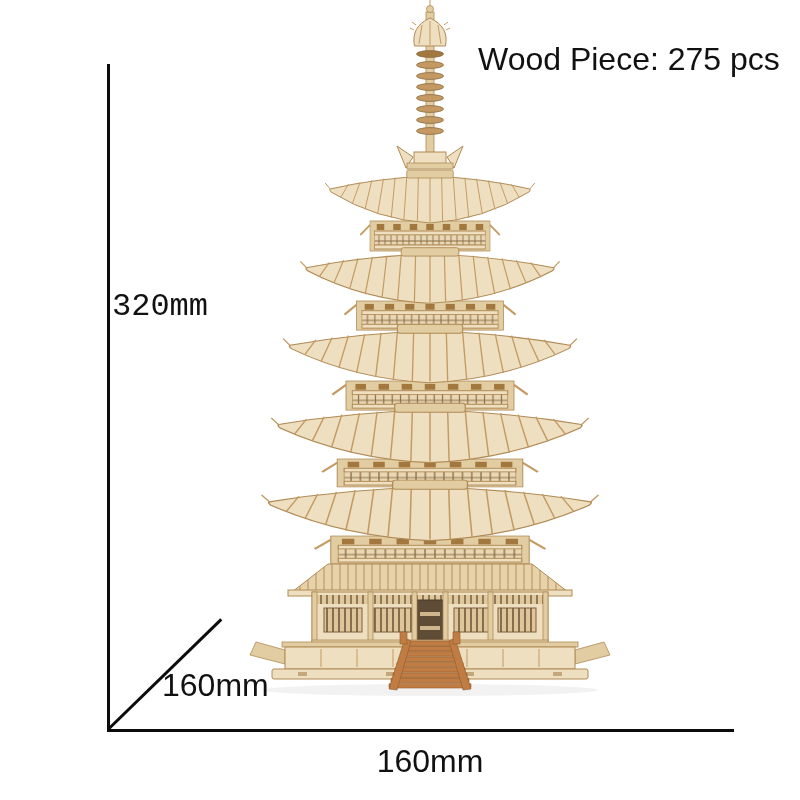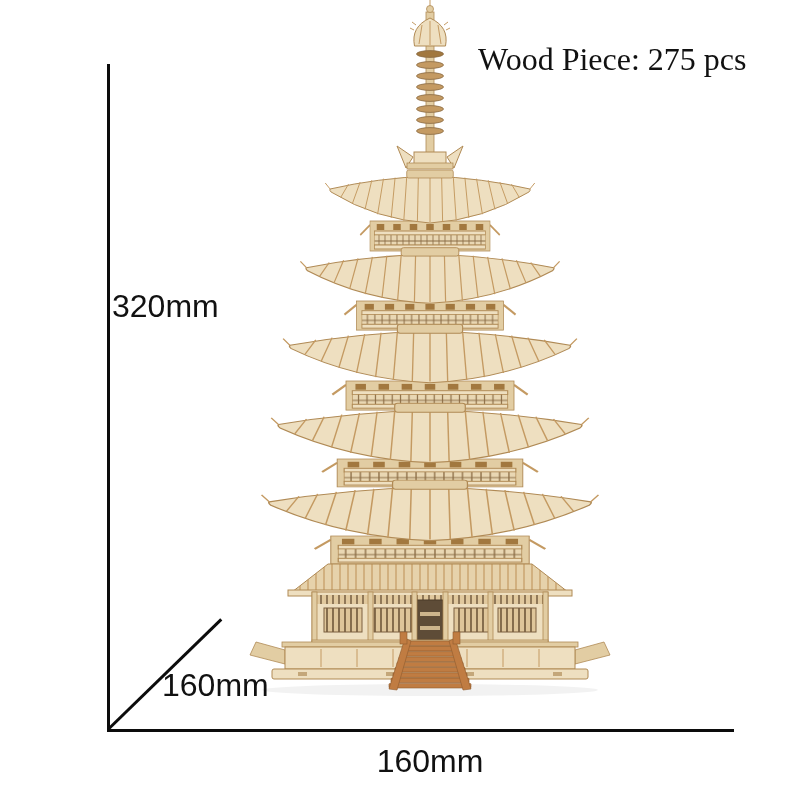--- a/index.html
+++ b/index.html
@@ -8,24 +8,24 @@
     --wood-dark:#a2783f; --wood-deep:#6d5438; --wood-outline:#b08a55; --stair:#c07c42;
   }
   html,body{margin:0;padding:0;}
   body{background:var(--background);font-family:"Liberation Sans",sans-serif;}
   .canvas{position:relative;width:800px;height:800px;background:var(--background);overflow:hidden;}
   .dim-line{position:absolute;background:var(--dimension-line);}
   .dim-vline{left:107px;top:64px;width:3px;height:666px;}
   .dim-hline{left:107px;top:729px;width:627px;height:3px;}
   .dim-diag{left:108px;top:728px;width:158px;height:3px;transform-origin:0 50%;transform:rotate(-44.2deg);}
   .lbl{position:absolute;color:var(--label-text);font-size:32px;line-height:1.1;white-space:nowrap;}
-  .lbl-height{left:112px;top:289px;}
+  .lbl-height{left:112px;top:289px;font-family:Liberation Mono, monospace;}
   .lbl-depth{left:162px;top:668px;}
   .lbl-width{left:430px;top:744px;transform:translateX(-50%);}
-  .lbl-pieces{left:478px;top:42px;font-family:Liberation Serif, serif;}
+  .lbl-pieces{left:478px;top:42px;}
   .pagoda-svg{position:absolute;left:240px;top:0;width:380px;height:700px;}
   .f-light{fill:var(--wood-light);stroke:var(--wood-outline);stroke-width:1;}
   .f-mid{fill:var(--wood-mid);stroke:var(--wood-outline);stroke-width:.8;}
   .rib{stroke:var(--wood-rib);stroke-width:1;fill:none;}
   .dk{fill:var(--wood-dark);}
   .strut{stroke:var(--wood-rib);stroke-width:2.2;}
   .stair-p{fill:var(--stair);stroke:#8e5a2e;stroke-width:.6;}
 </style>
 </head>
 <body>

